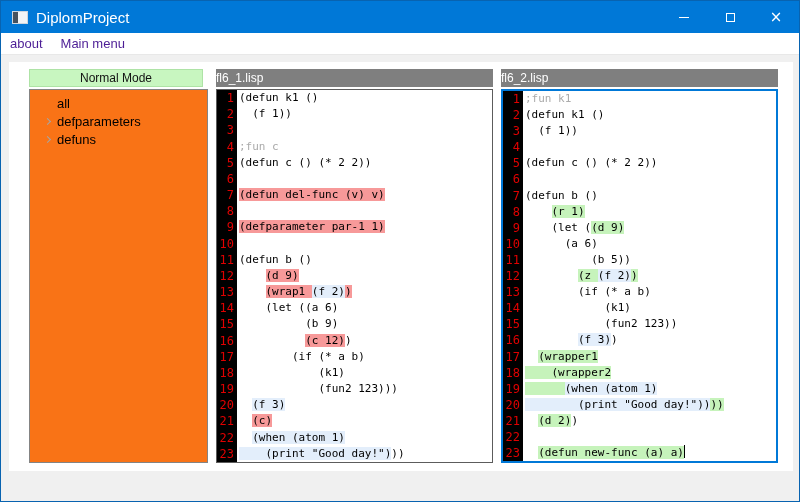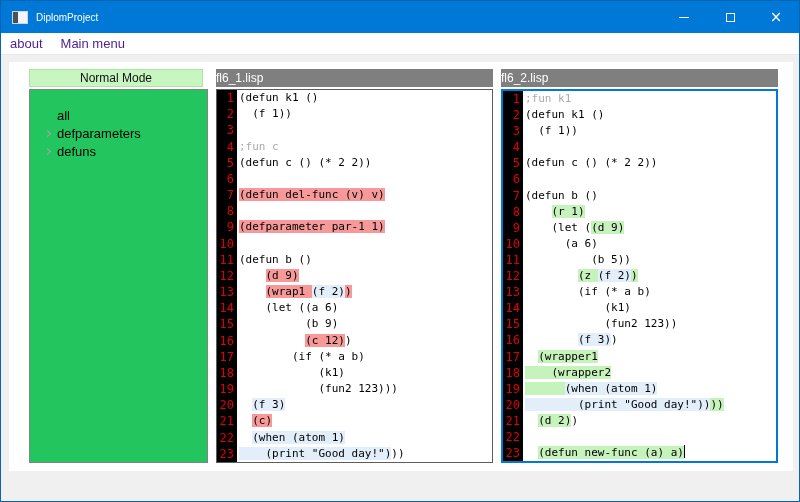--- a/index.html
+++ b/index.html
@@ -14,21 +14,21 @@
   
   #titlebar {
     position: absolute; left: 0; top: 0; width: 100%; height: 32px;
     background: var(--accent, #0078d7); display: flex; align-items: center;
   }
   #app-icon {
     width: 16px; height: 13px; margin-left: 11px;
     border: 1px solid #cfd6dd;
     background: linear-gradient(90deg, #46525e 0 38%, #f2f4f6 38% 100%);
   }
-  #window-title { color: #fff; font-size: 10px; margin-left: 8px; flex: 1; }
+  #window-title { color: #fff; font-size: 15px; margin-left: 8px; flex: 1; }
   .ctl-btn {
     width: 46px; height: 32px; display: flex; align-items: center; justify-content: center;
     color: #fff; font-size: 14px; line-height: 32px;
   }
   .min-glyph { display: block; width: 10px; height: 1px; background: #fff; }
   .max-glyph { display: block; width: 9px; height: 9px; border: 1px solid #fff; }
   .close-glyph { font-size: 15px; font-family: "DejaVu Sans", sans-serif; }
 
   
   #menubar {
@@ -45,21 +45,21 @@
   }
 
   #mode-badge {
     position: absolute; left: 20px; top: 7px; width: 174px; height: 18px;
     background: var(--mode-bg, #c8f6c0); border: 1px solid #aee3a6;
     font-size: 12px; line-height: 16px; text-align: center; color: #111;
   }
 
   #file-tree {
     position: absolute; left: 20px; top: 27px; width: 179px; height: 374px;
-    background: #22c55e; border: 1px solid #848484; padding-top: 16px;
+    background: #f97316; border: 1px solid #848484; padding-top: 4px;
     font-size: 13px; overflow: hidden;
   }
   .tree-item { height: 18px; display: flex; align-items: center; }
   .tree-chevron-box { width: 17px; margin-left: 10px; display: flex; align-items: center; justify-content: center; }
   .chevron {
     width: 5px; height: 5px;
     border-top: 1.5px solid #a6a6a6; border-right: 1.5px solid #a6a6a6;
     transform: rotate(45deg); margin-right: 2px;
   }
   .tree-label { color: #000; }

